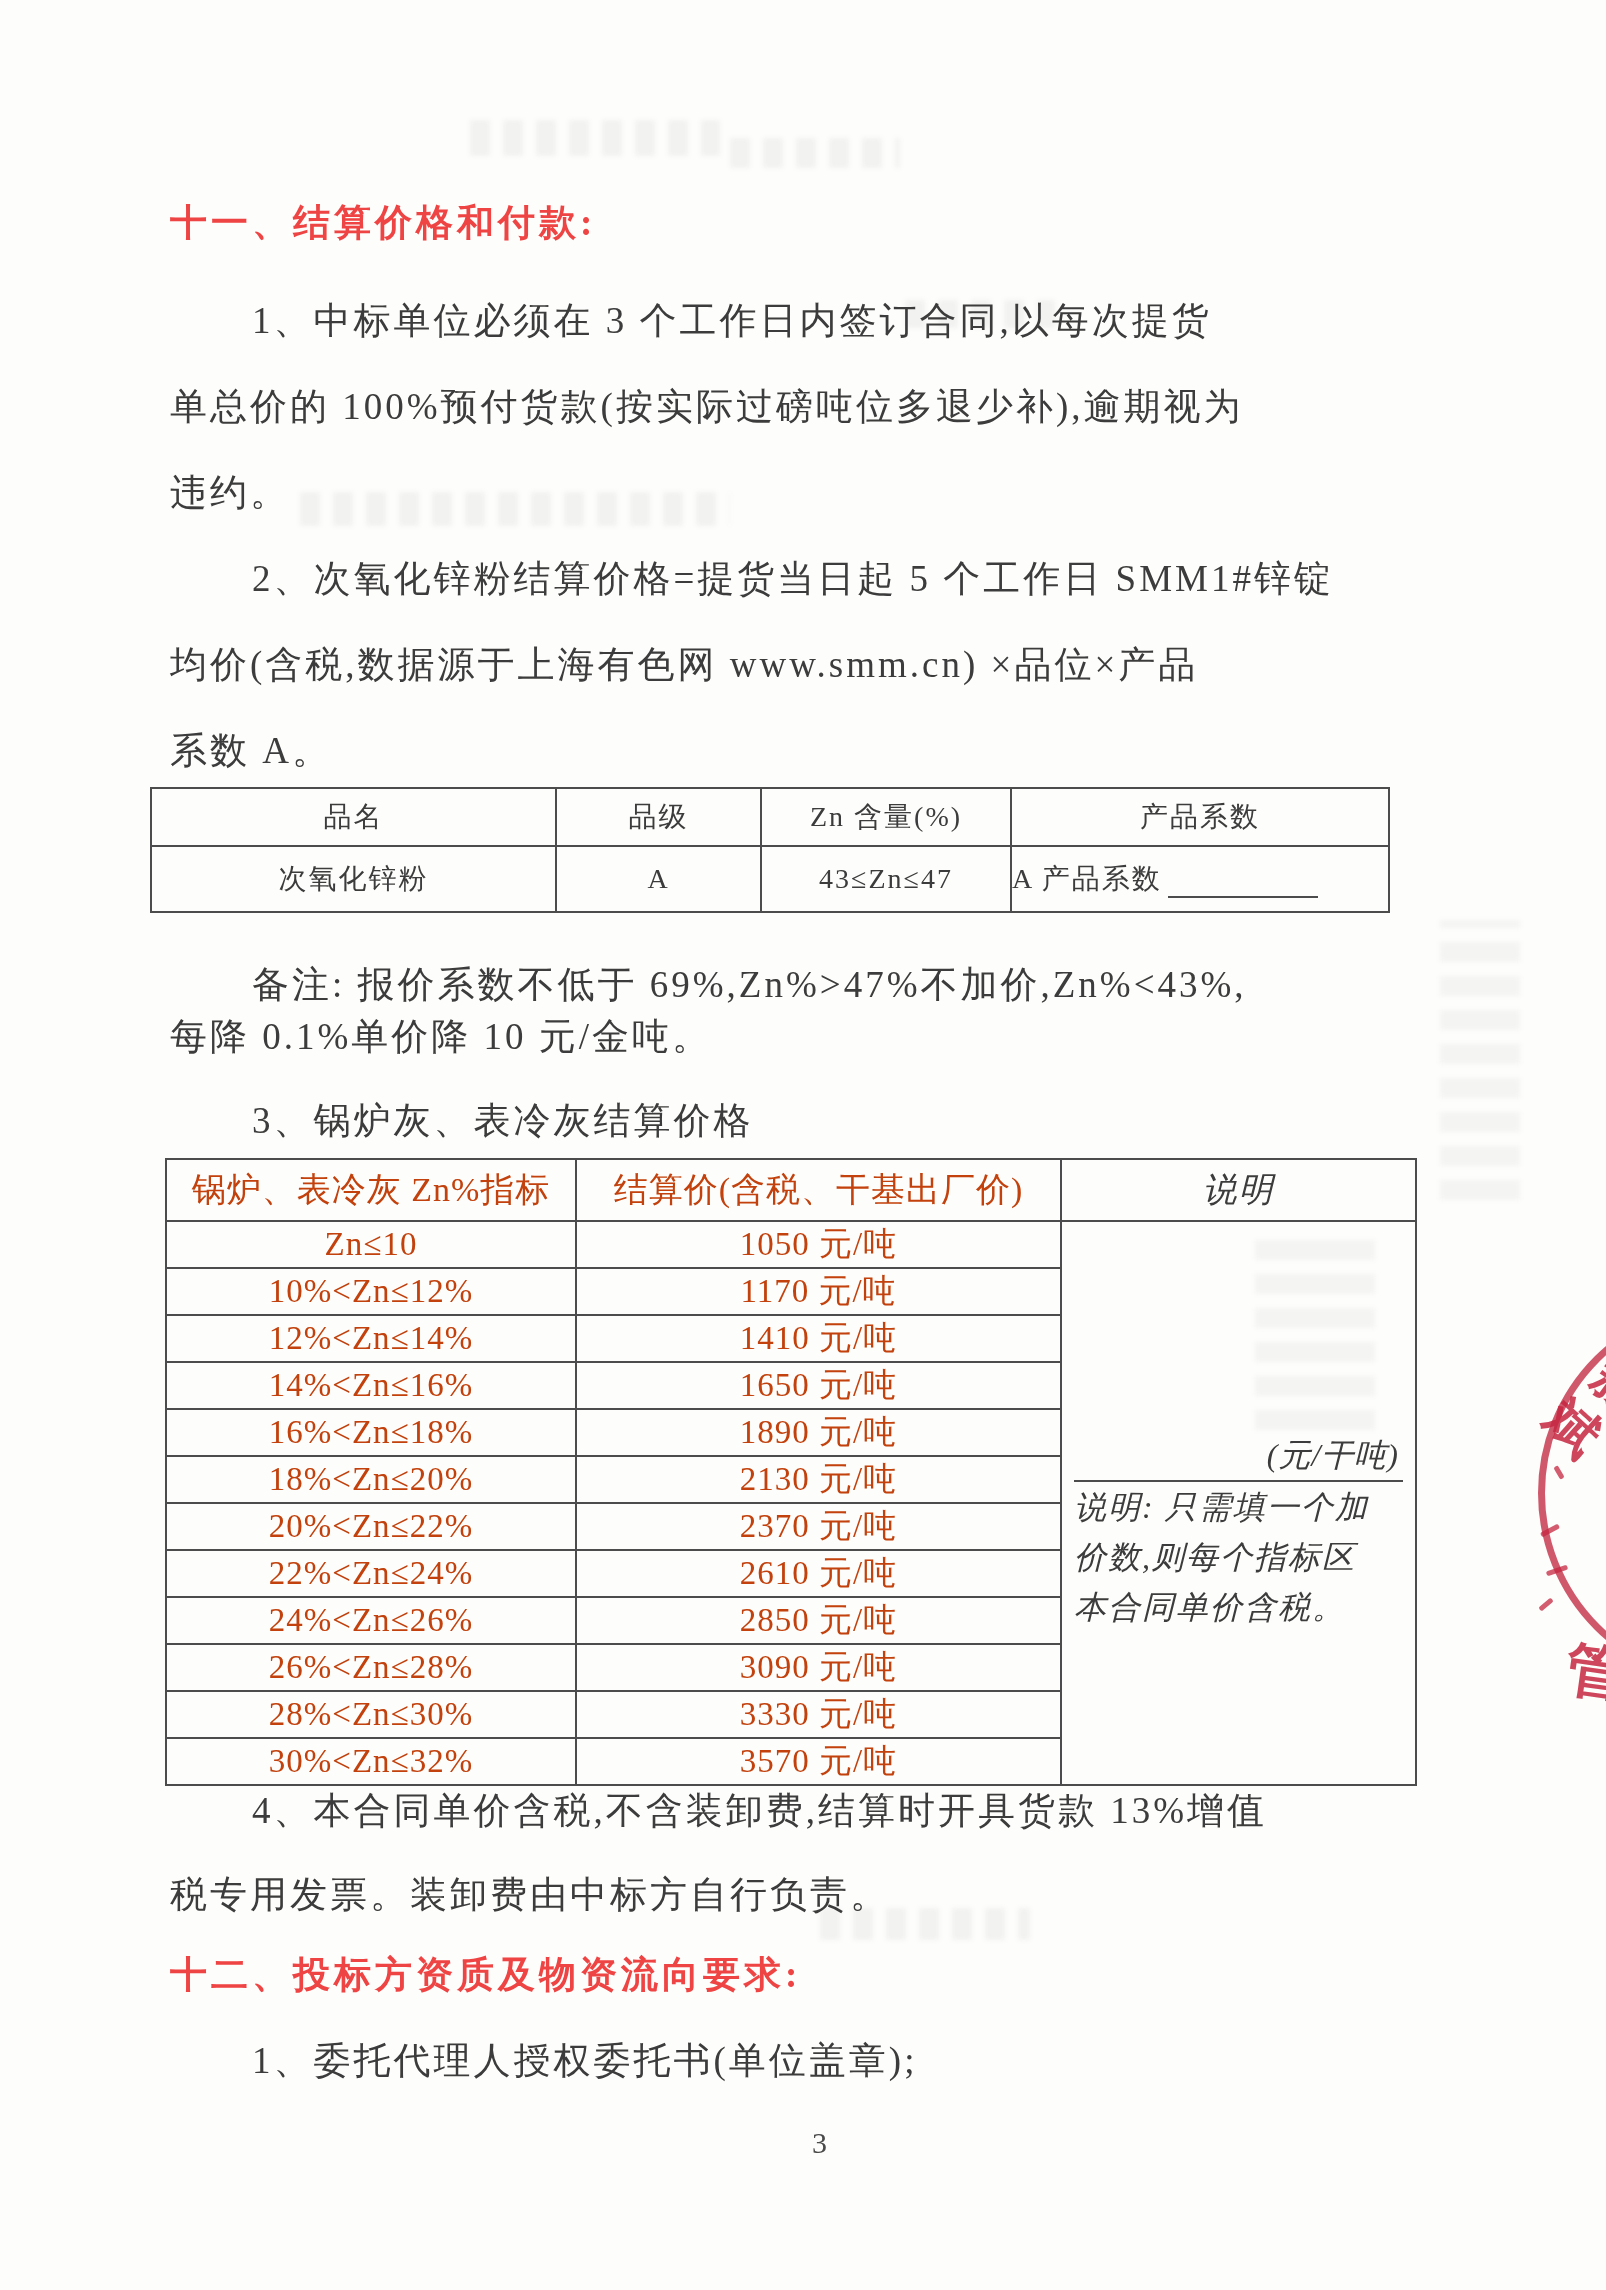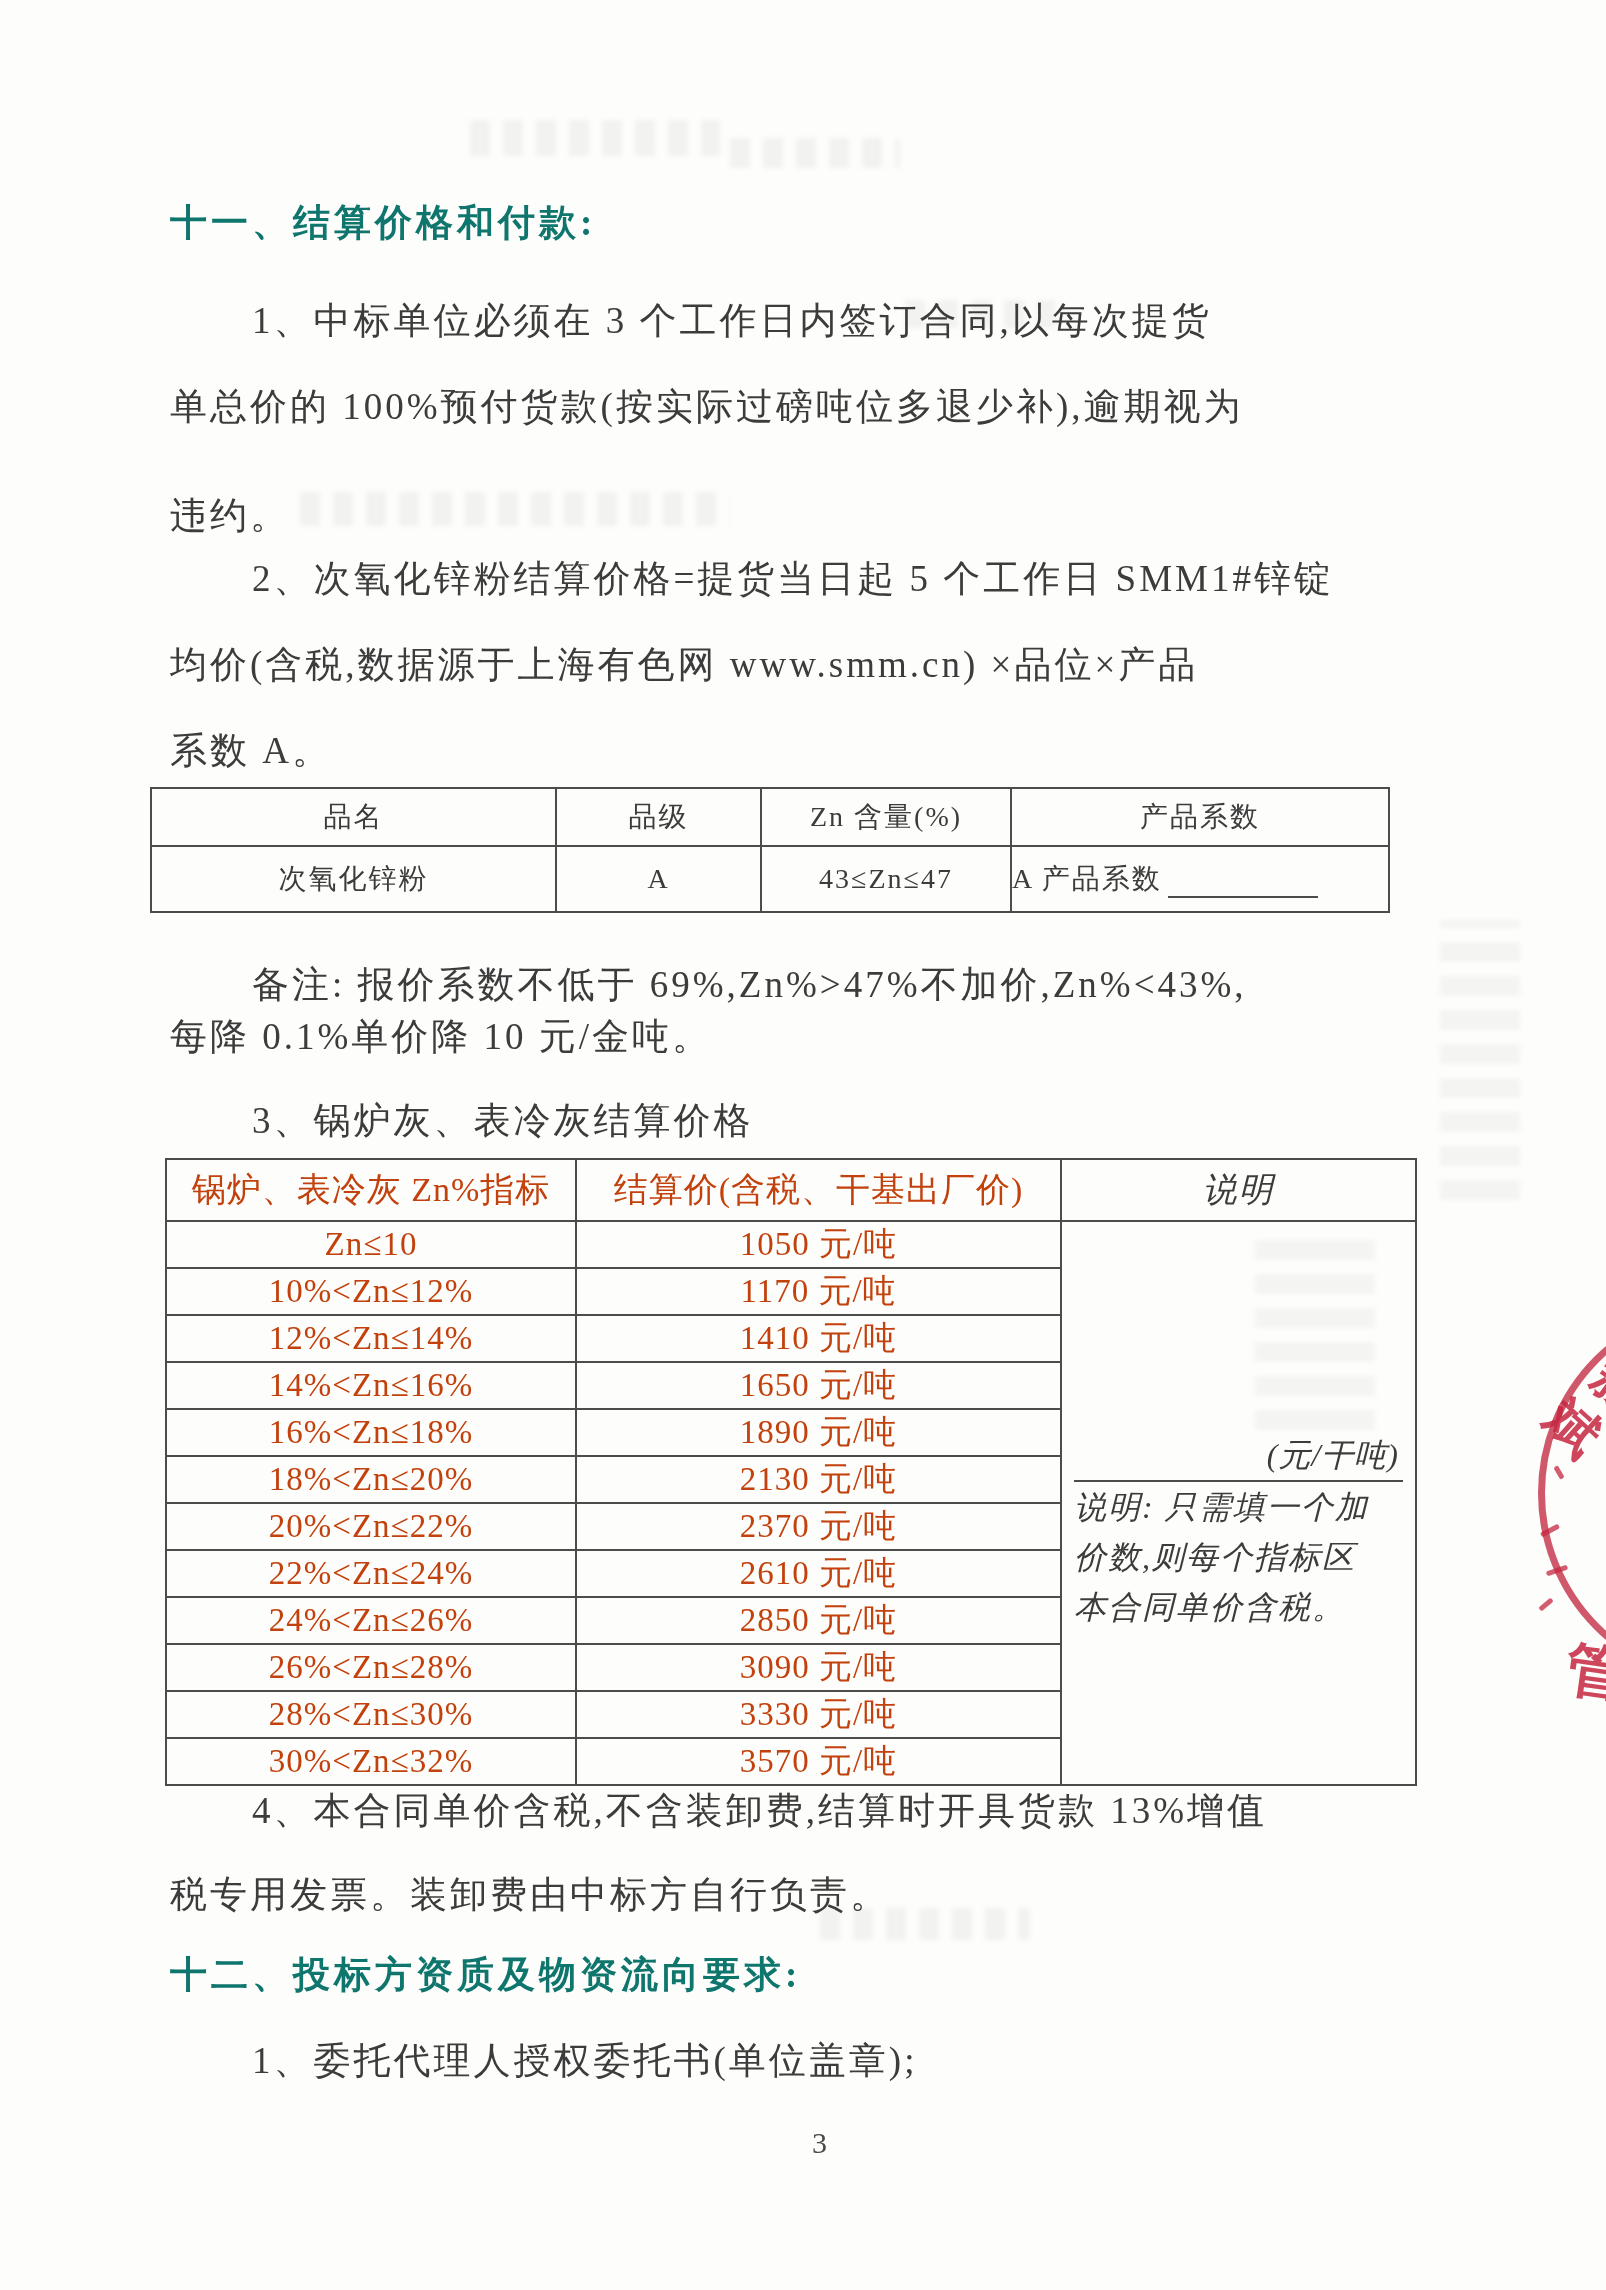--- a/index.html
+++ b/index.html
@@ -18,21 +18,21 @@
     width:1270px;
     font-size:37px;
     line-height:46px;
     letter-spacing:3px;
     white-space:nowrap;
     color:#3c3c3c;
   }
   .indent{left:252px;}
   .h1line{
     font-weight:700;
-    color:#0f766e;
+    color:#ef4444;
     letter-spacing:4px;
   }
   
   .t1{
     position:absolute;
     left:150px;top:787px;
     width:1238px;
     border-collapse:collapse;
     table-layout:fixed;
     font-size:28px;
@@ -166,21 +166,21 @@
   <div class="smudge" style="left:300px;top:492px;width:430px;height:34px;"></div>
   <div class="smudge" style="left:905px;top:300px;width:150px;height:28px;"></div>
   <div class="smudge v" style="left:1255px;top:1230px;width:120px;height:200px;"></div>
   <div class="smudge v" style="left:1440px;top:920px;width:80px;height:280px;"></div>
   <div class="smudge" style="left:820px;top:1908px;width:210px;height:32px;"></div>
 
   <div class="tline h1line" style="top:200px;">十一、结算价格和付款:</div>
 
   <div class="tline indent" style="top:298px;">1、中标单位必须在 3 个工作日内签订合同,以每次提货</div>
   <div class="tline" style="top:384px;">单总价的 100%预付货款(按实际过磅吨位多退少补),逾期视为</div>
-  <div class="tline" style="top:470px;margin-top:23px;">违约。</div>
+  <div class="tline" style="top:470px;">违约。</div>
 
   <div class="tline indent" style="top:556px;">2、次氧化锌粉结算价格=提货当日起 5 个工作日 SMM1#锌锭</div>
   <div class="tline" style="top:642px;">均价(含税,数据源于上海有色网 www.smm.cn) ×品位×产品</div>
   <div class="tline" style="top:728px;">系数 A。</div>
 
   <table class="t1">
     <colgroup>
       <col style="width:405px;">
         <col style="width:205px;">
         <col style="width:250px;">

